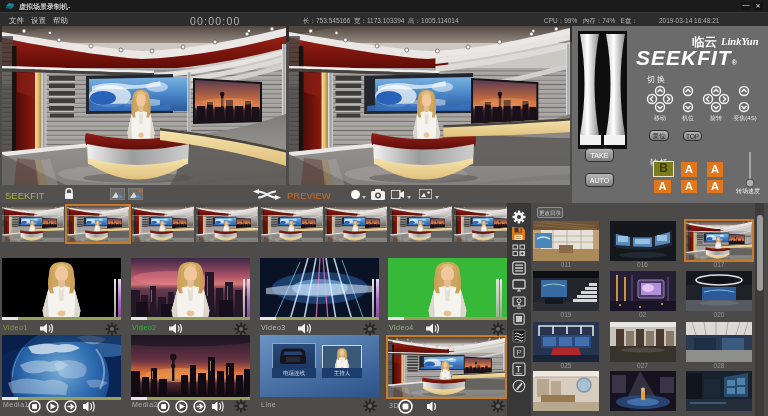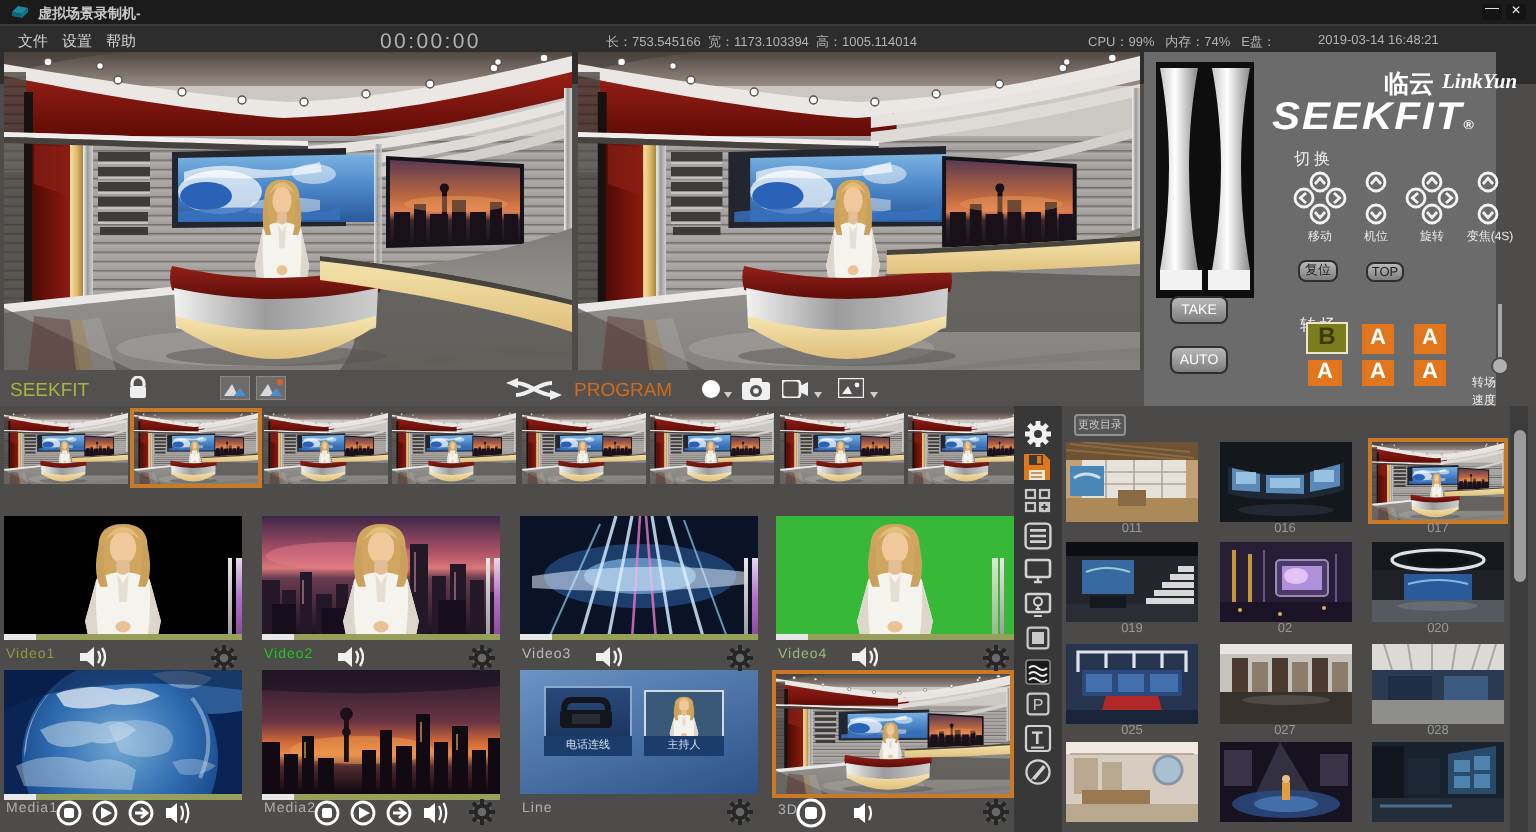--- a/index.html
+++ b/index.html
@@ -6,21 +6,21 @@
 .abs{position:absolute}
 #app{position:relative;width:768px;height:416px}
 #titlebar{position:absolute;left:0;top:0;width:768px;height:12px;background:#1b1b1b}
 #titlebar .ttl{position:absolute;left:19px;top:2px;font-size:7px;color:#c8c8c8;font-weight:bold}
 #menubar{position:absolute;left:0;top:12px;width:768px;height:30px;background:#2d2d2d;border-top:1px solid #3a3a3a}
 .mi{position:absolute;top:3px;font-size:7.5px;color:#d2d2d2}
 #timer{position:absolute;left:190px;top:2px;font-size:10.5px;color:#b0b0b0;letter-spacing:1.2px}
 .stat{position:absolute;top:4px;font-size:6.5px;color:#b2b2b2;white-space:nowrap}
 #prevwin{position:absolute;left:2px;top:26px;width:284px;height:159px;background:#9b9895}
 #progwin{position:absolute;left:289px;top:26px;width:281px;height:159px;background:#9b9895}
-#rpanel{position:absolute;left:572px;top:26px;width:176px;height:177px;background:#6b6b6b}
+#rpanel{position:absolute;left:572px;top:26px;width:196px;height:177px;background:#6b6b6b}
 #statusbar{position:absolute;left:0;top:185px;width:572px;height:18px;background:#535150}
 #bottom{position:absolute;left:0;top:203px;width:768px;height:213px;background:#4e4c4b}
 .cell{position:absolute;width:119px;height:62px;background:#222}
 .vlabel{position:absolute;font-size:7px;color:#b0b0b0;letter-spacing:.5px}
 #toolbar{position:absolute;left:507px;top:0px;width:24px;height:213px;background:#383838}
 #library{position:absolute;left:531px;top:0px;width:237px;height:213px;background:#4b4a49}
 .liblabel{position:absolute;font-size:6.5px;color:#989898;width:66px;text-align:center}
 .thumb{position:absolute;top:3px;width:62px;height:36px;overflow:hidden}
 .btn{position:absolute;border-radius:4px;background:linear-gradient(#b8b8b8,#7e7e7e);border:1px solid #2e2e2e;color:#fff;text-align:center}
 .sq{position:absolute;width:16px;text-align:center;font-weight:bold;color:#fff;background:#e2761c}
@@ -467,21 +467,21 @@
         <circle cx="12" cy="3" r="1.5" fill="#e06020"></circle>
       </svg>
 <svg class="abs" style="left:253px;top:4px" width="28" height="11" viewBox="0 0 28 11">
         <g stroke="#f0f0f0" stroke-width="2.1" fill="none">
           <path d="M5,2.5 C12,2.5 16,8.5 23,8.5"></path>
           <path d="M5,8.5 C12,8.5 16,2.5 23,2.5"></path>
         </g>
         <path d="M6,0 L0,2.5 L6,5 Z" fill="#f0f0f0"></path>
         <path d="M22,6 L28,8.5 L22,11 Z" fill="#f0f0f0"></path>
       </svg>
-<span class="abs" style="left:287px;top:5px;font-size:9.5px;color:#cf6a1e">PROGRAM</span>
+<span class="abs" style="left:287px;top:5px;font-size:9.5px;color:#cf6a1e">PREVIEW</span>
 <div class="abs" style="left:351px;top:5px;width:9px;height:9px;border-radius:50%;background:#fff"></div>
 <div class="abs" style="left:362px;top:11px;width:0;height:0;border-left:2.5px solid transparent;border-right:2.5px solid transparent;border-top:3px solid #ccc"></div>
 <svg class="abs" style="left:371px;top:4px" width="14" height="11">
         <rect x="0" y="2" width="14" height="9" rx="1.5" fill="#f0f0f0"></rect>
         <rect x="4" y="0" width="6" height="3" rx="1" fill="#f0f0f0"></rect>
         <circle cx="7" cy="6.5" r="3" fill="#535150"></circle>
         <circle cx="7" cy="6.5" r="1.4" fill="#f0f0f0"></circle>
       </svg>
 <svg class="abs" style="left:391px;top:5px" width="13" height="9">
         <rect x="0" y="0" width="9" height="9" rx="2" fill="none" stroke="#f0f0f0" stroke-width="1.4"></rect>

